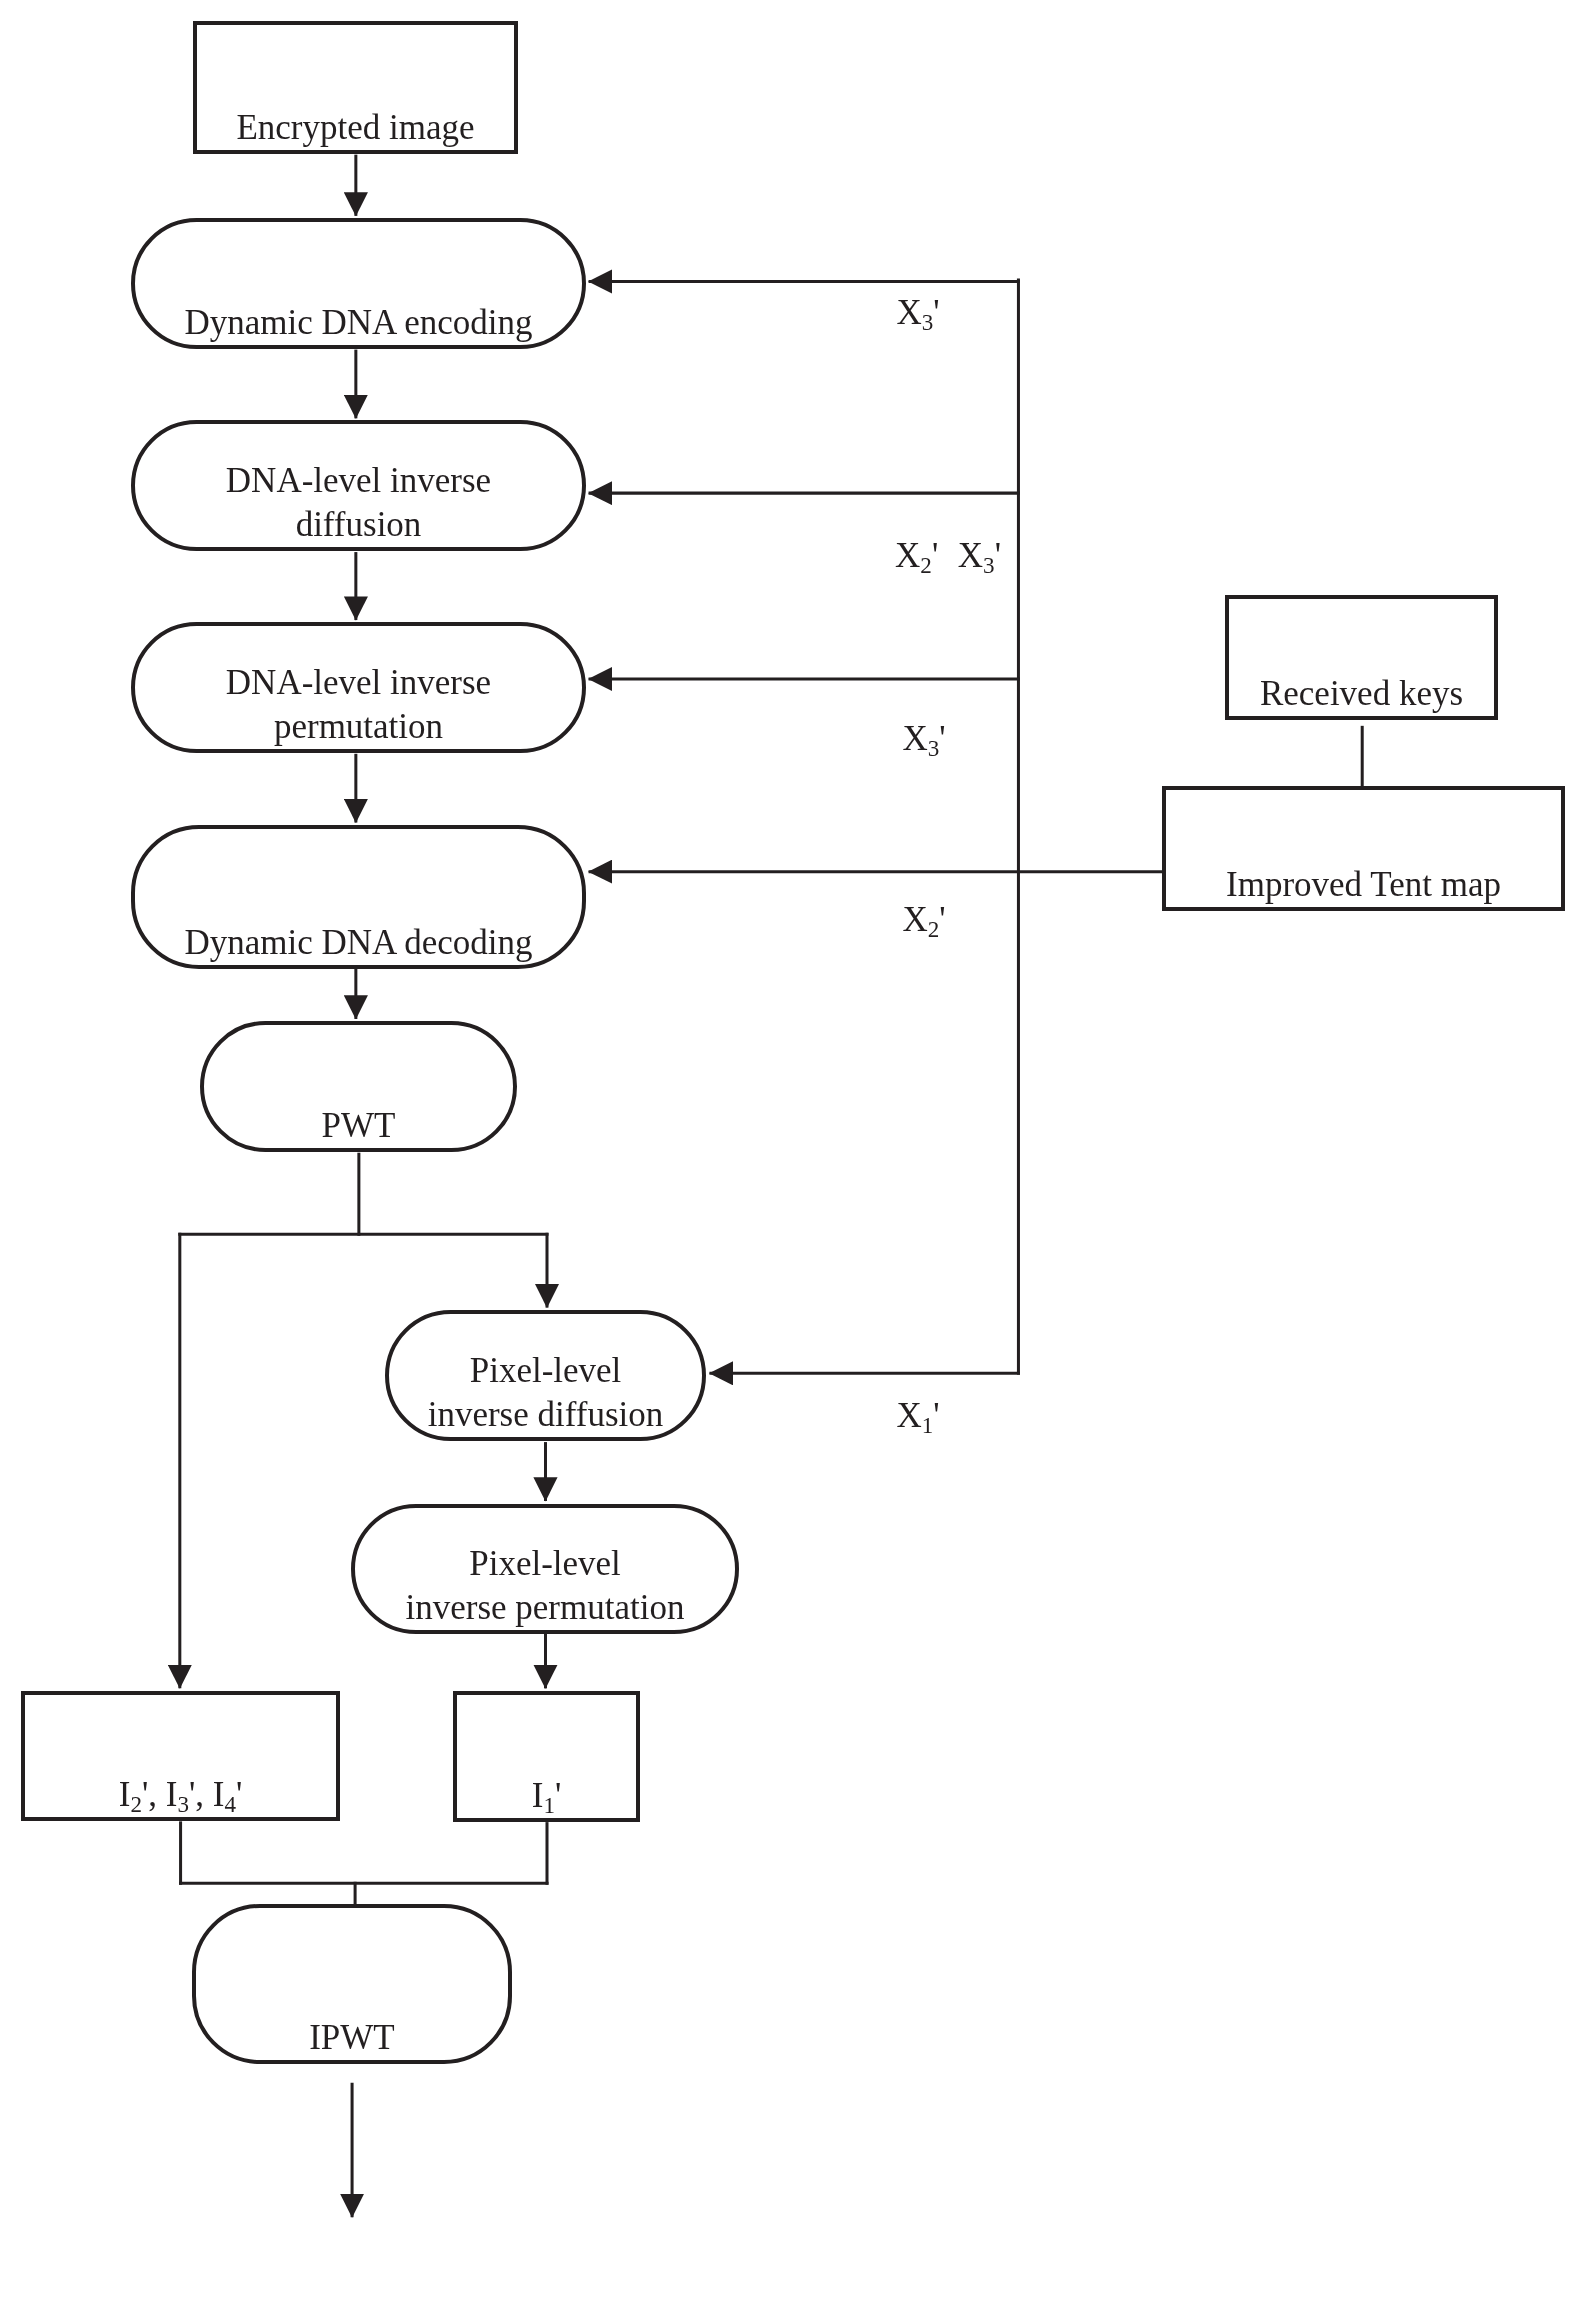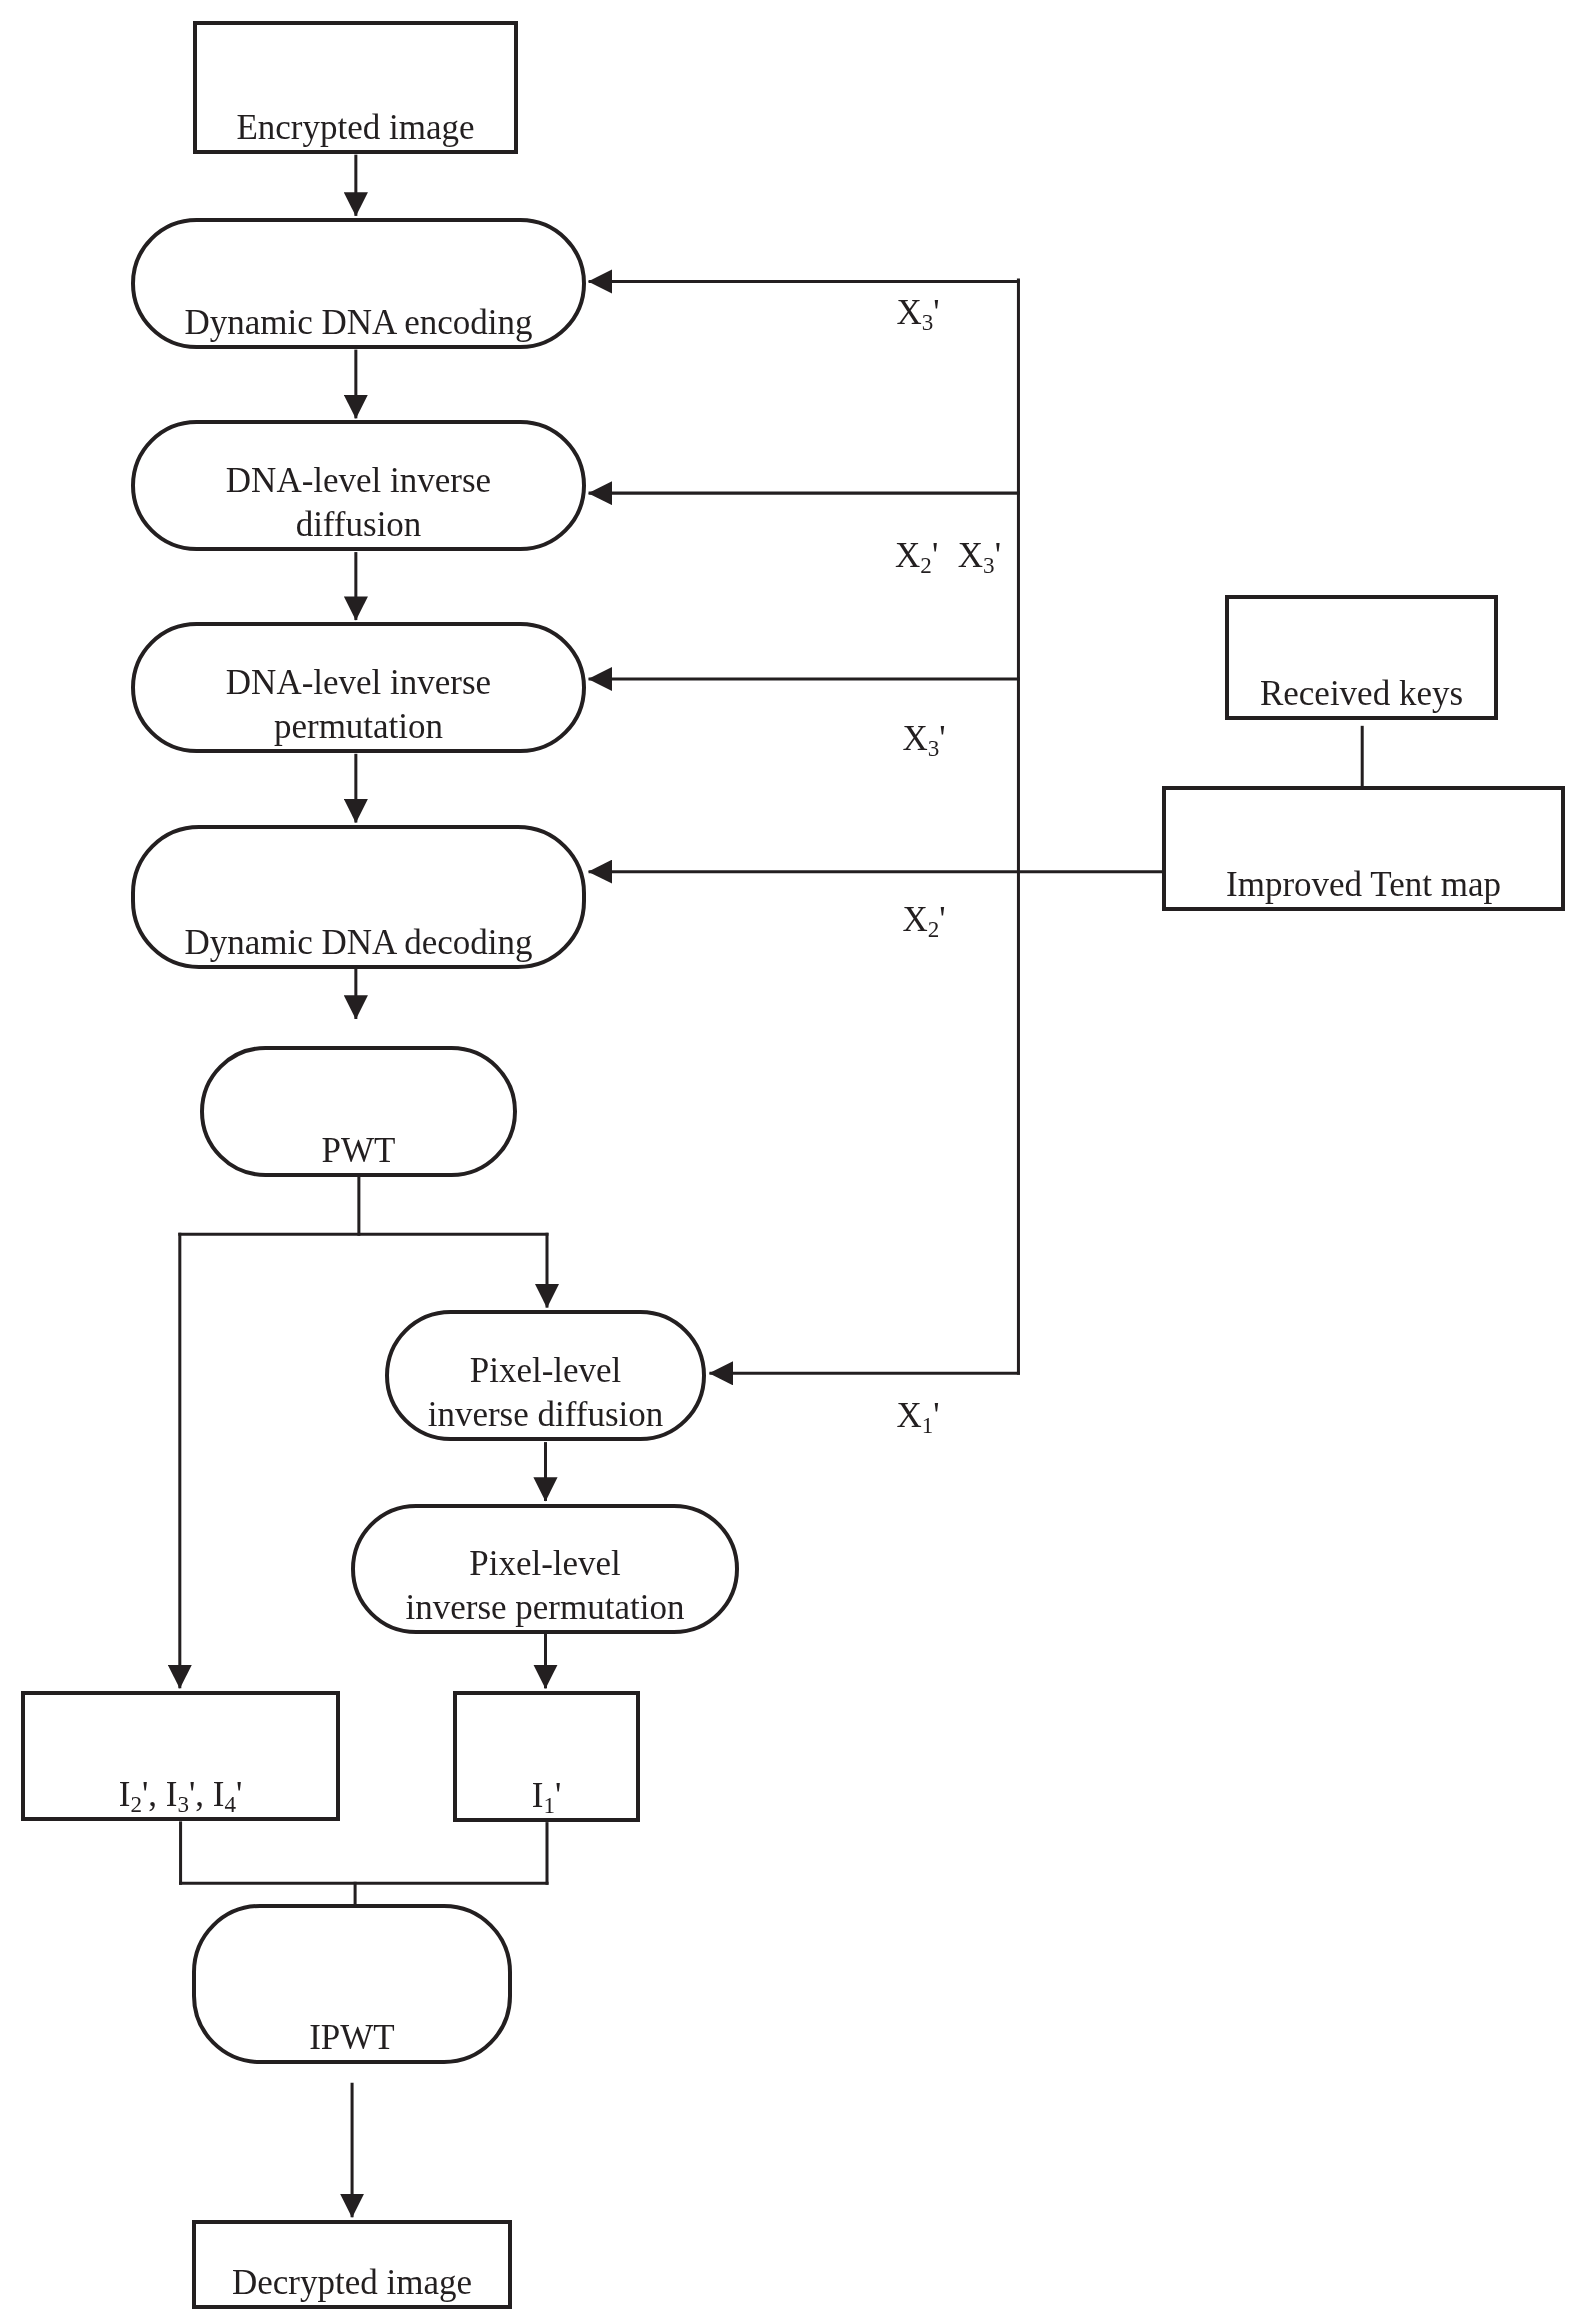--- a/index.html
+++ b/index.html
@@ -100,21 +100,21 @@
 
   <div class="node stadium" style="left:131px; top:622px; width:455px; height:131px;">
     <div>DNA-level inverse</div>
     <div>permutation</div>
   </div>
 
   <div class="node stadium" style="left:131px; top:825px; width:455px; height:144px;">
     <span>Dynamic DNA decoding</span>
   </div>
 
-  <div class="node stadium" style="left:200px; top:1021px; width:317px; height:131px;margin-top:25px;">
+  <div class="node stadium" style="left:200px; top:1021px; width:317px; height:131px;">
     <span>PWT</span>
   </div>
 
   <div class="node stadium" style="left:385px; top:1310px; width:321px; height:131px;">
     <div>Pixel-level</div>
     <div>inverse diffusion</div>
   </div>
 
   <div class="node stadium" style="left:351px; top:1504px; width:388px; height:130px;">
     <div>Pixel-level</div>
@@ -132,23 +132,20 @@
   <div class="node" style="left:453px; top:1691px; width:187px; height:131px;">
     <span>
       <span>I</span><sub>1</sub><span>'</span>
     </span>
   </div>
 
   <div class="node stadium" style="left:192px; top:1904px; width:320px; height:160px;">
     <span>IPWT</span>
   </div>
 
-  <div class="node" style="left:192px; top:2220px; width:320px; height:89px;">
-    <span>Decrypted image</span>
-  </div>
 
   <div class="node" style="left:1225px; top:595px; width:273px; height:125px;">
     <span>Received keys</span>
   </div>
 
   <div class="node" style="left:1162px; top:786px; width:403px; height:125px;">
     <span>Improved Tent map</span>
   </div>
 
   <div class="elabel" style="left:918px; top:313px;">

